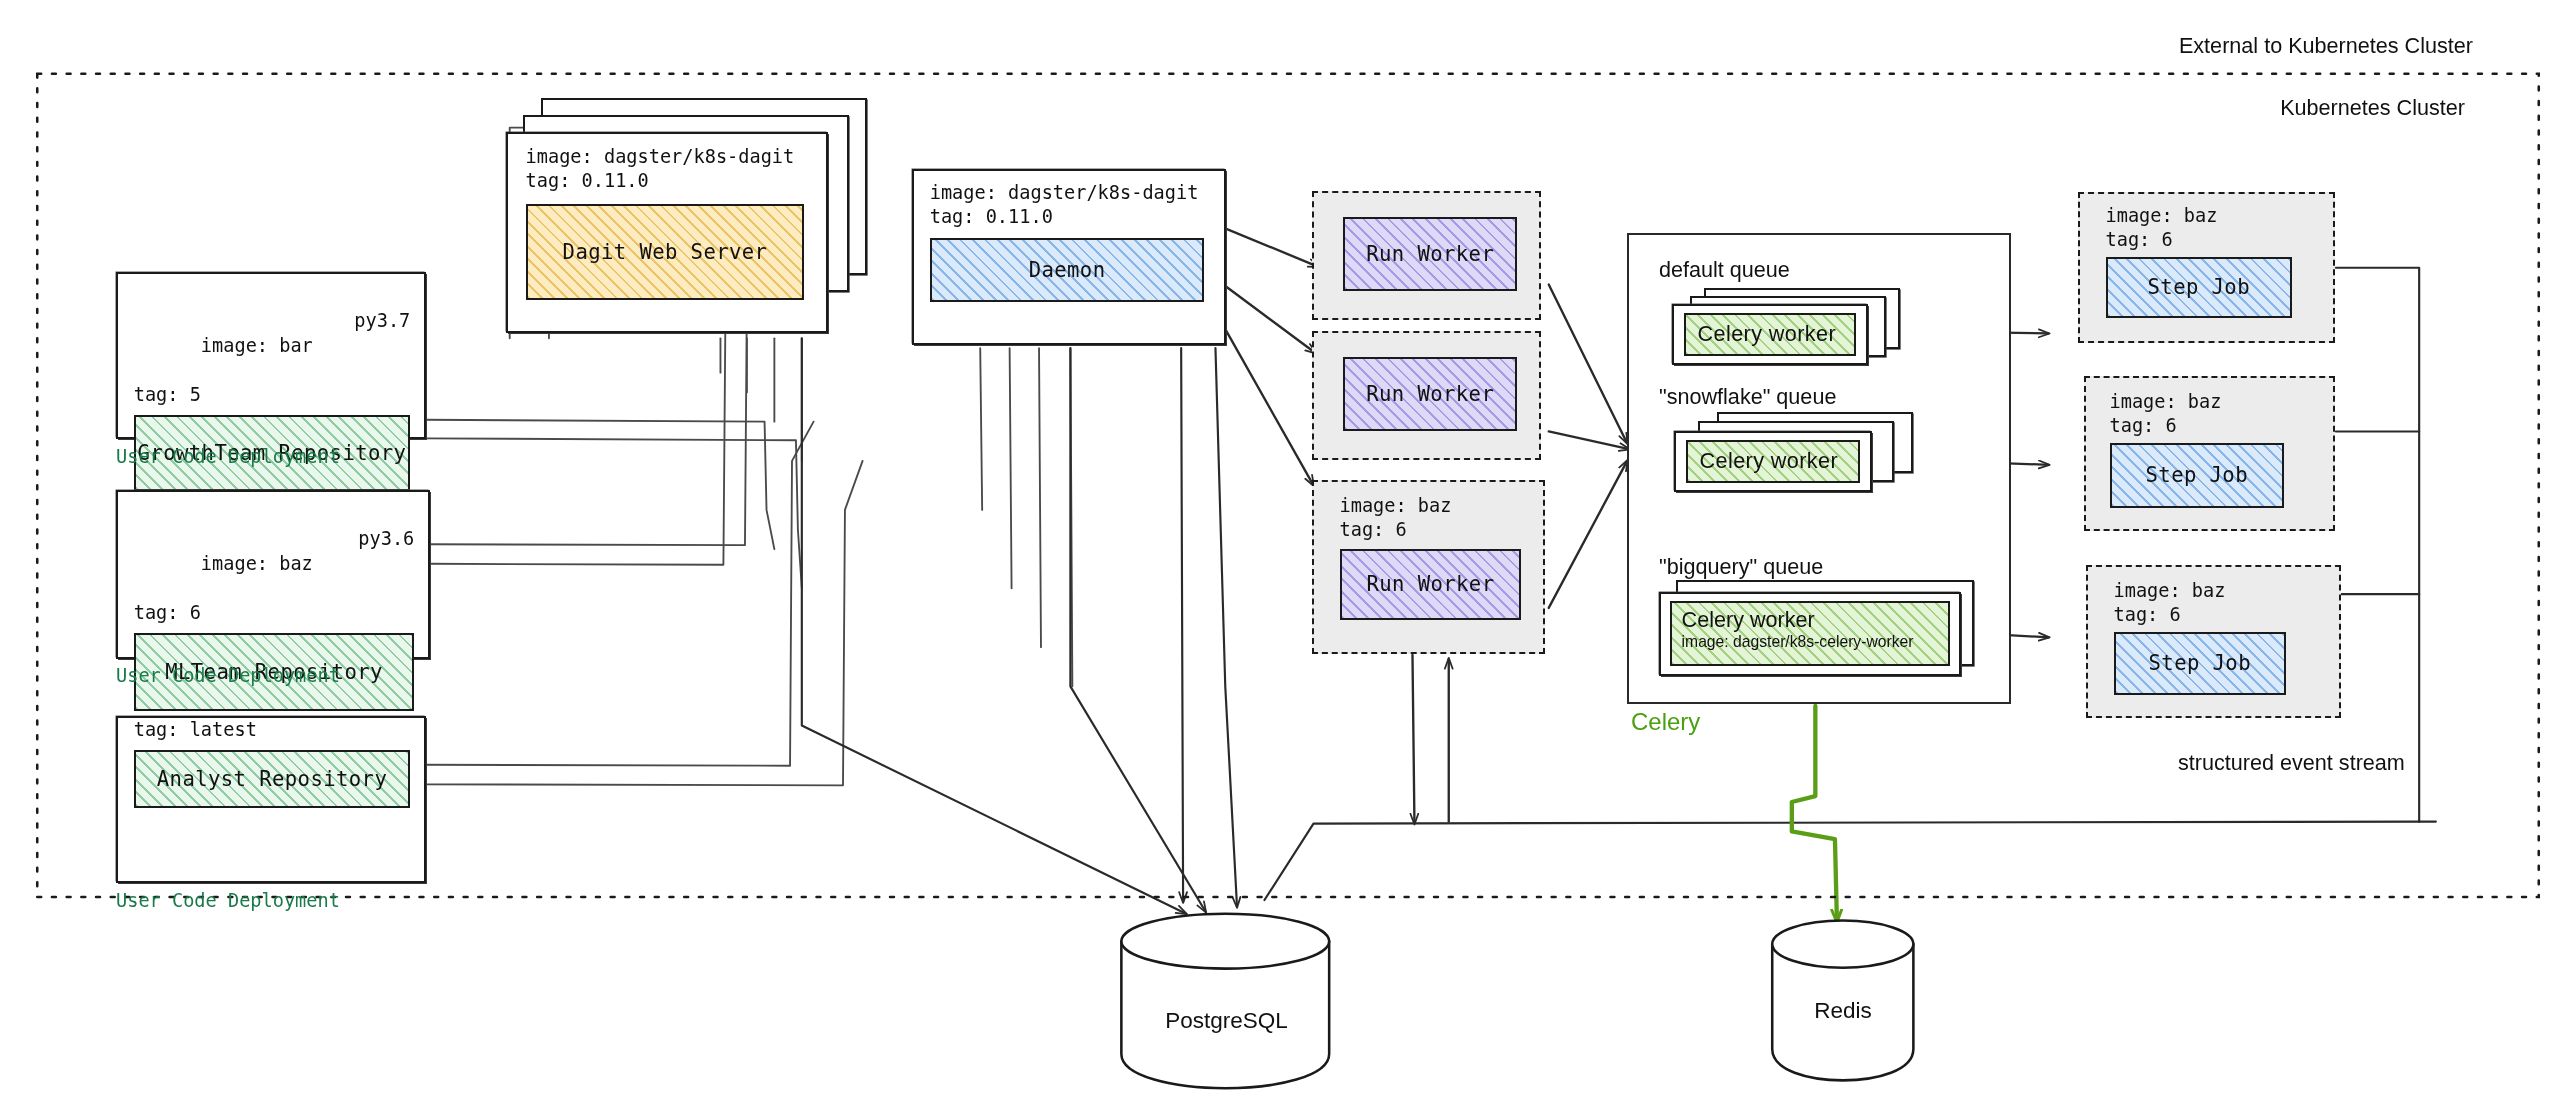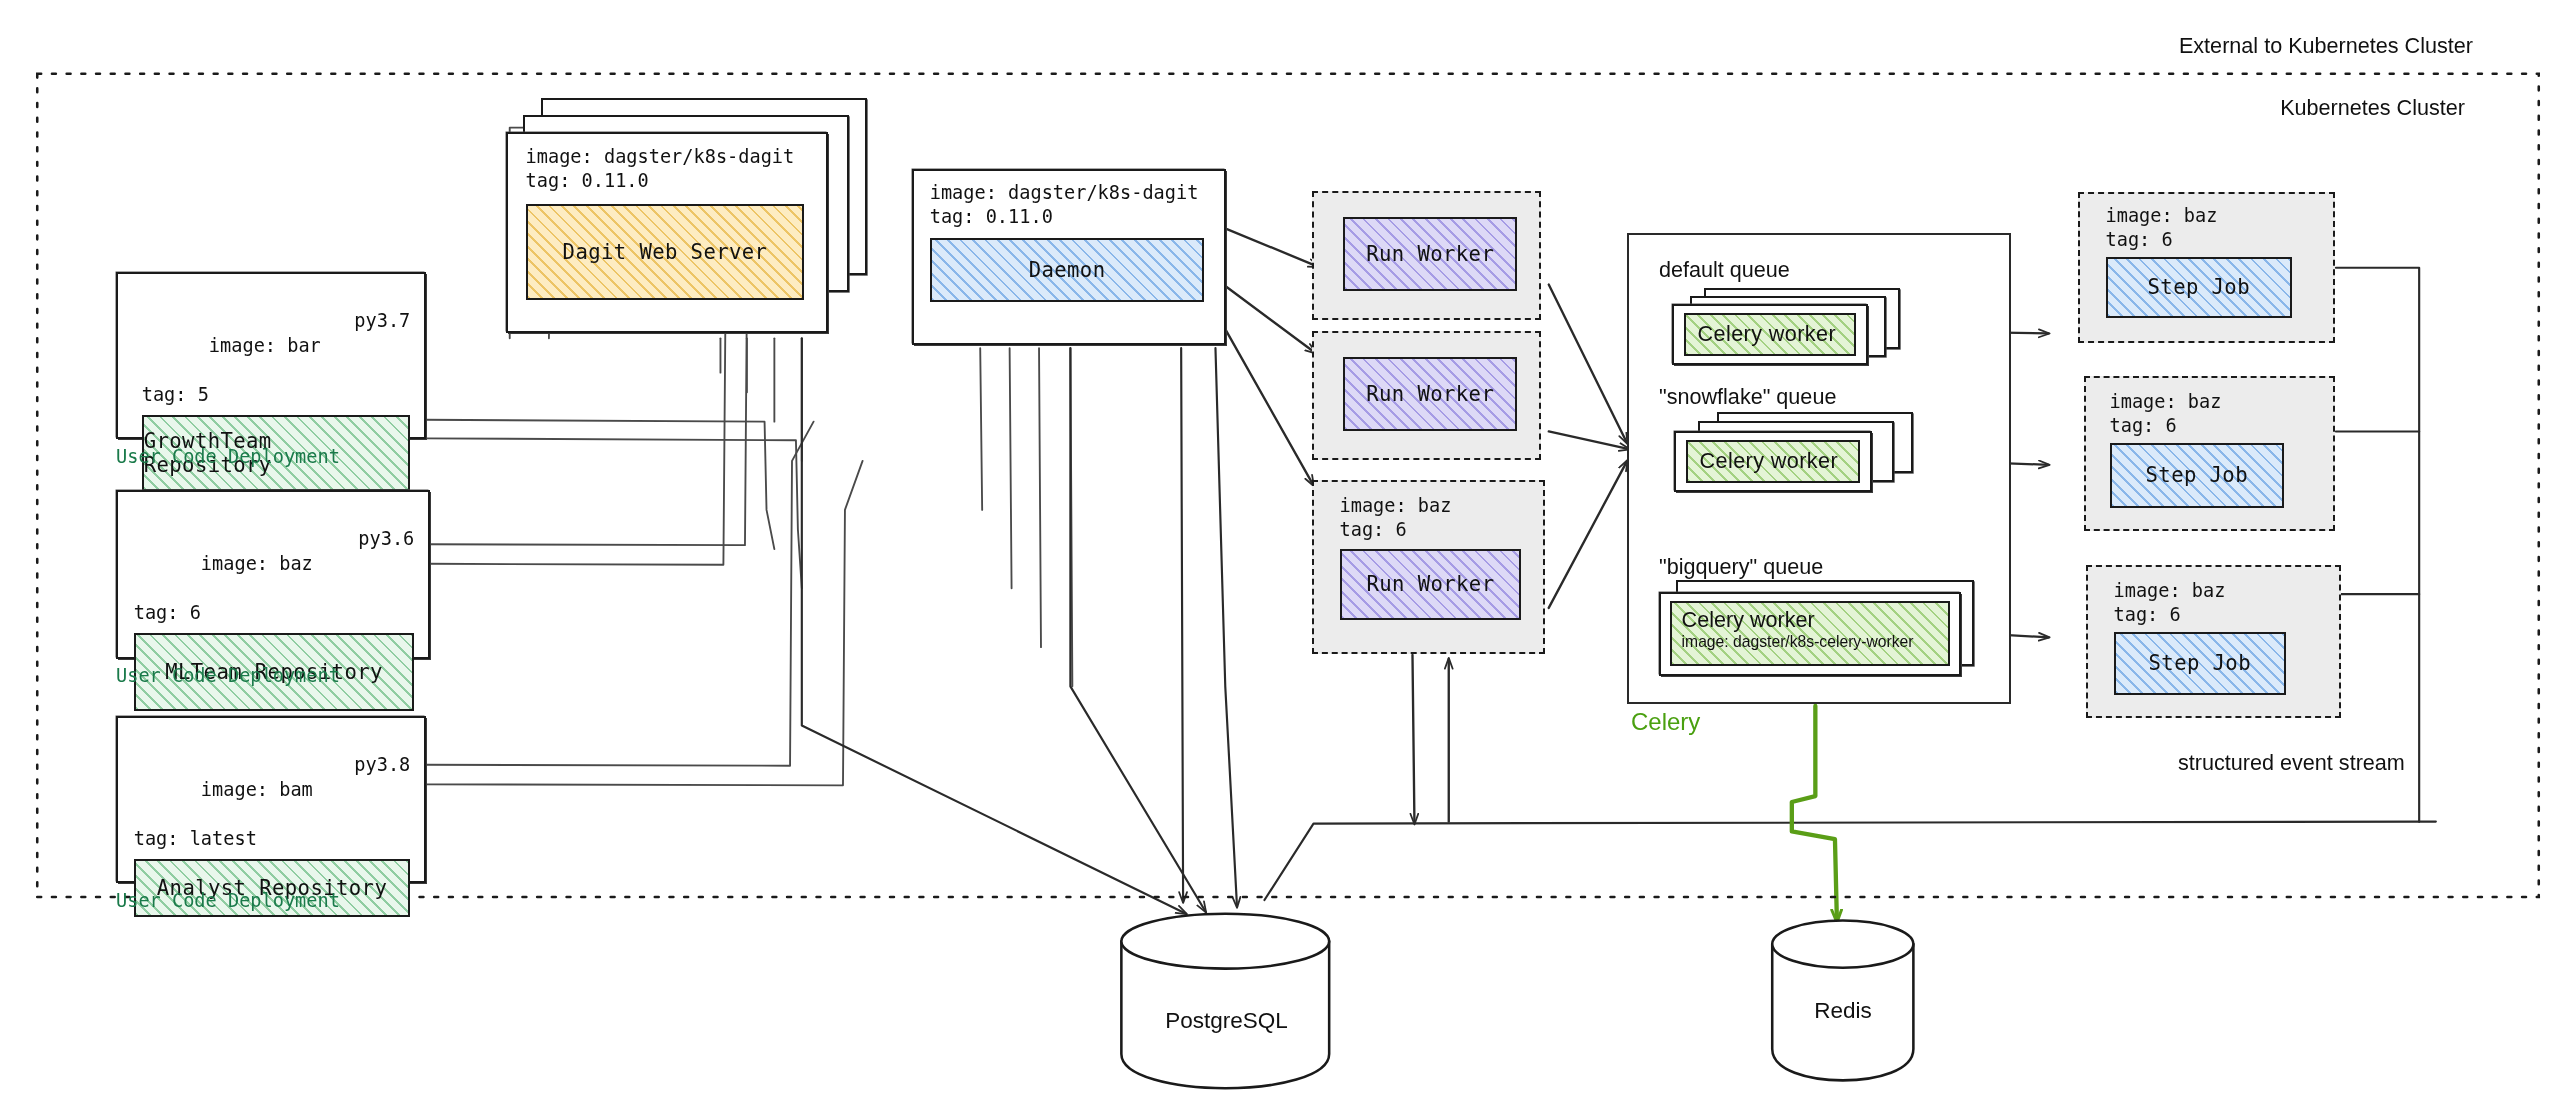--- a/index.html
+++ b/index.html
@@ -163,45 +163,41 @@
       <path d="M1808,963 L1808,1070 C1808,1092 1845,1102 1880,1102
                C1915,1102 1952,1092 1952,1070 L1952,963 Z"></path>
       <ellipse cx="1880" cy="963" rx="72" ry="24"></ellipse>
     </g>
   </svg>
 
   <div class="boundary-label" style="right:103px;top:33px;">External to Kubernetes Cluster</div>
   <div class="boundary-label" style="right:111px;top:95px;">Kubernetes Cluster</div>
   <div class="boundary-label" style="left:2178px;top:750px;">structured event stream</div>
 
-  <div class="node card" style="left:116px;top:272px;width:310px;height:167px;padding-left:8px;">
+  <div class="node card" style="left:116px;top:272px;width:310px;height:167px;">
     <div class="meta mono" style="padding:10.8px 13.7px 0 15.7px;">
       <span class="right">py3.7</span>
       <span>image: bar</span>
     </div>
     <div class="meta mono" style="padding:0 13.7px 0 15.7px;">tag: 5</div>
     <div class="inner mono hatch-green" style="margin:7.8px 13.7px 0 15.7px;height:76px;">GrowthTeam Repository</div>
   </div>
   <div class="caption mono" style="left:116px;top:446px;">User Code Deployment</div>
 
   <div class="node card" style="left:116px;top:490px;width:314px;height:169px;">
     <div class="meta mono" style="padding:10.8px 13.7px 0 15.7px;">
       <span class="right">py3.6</span>
       <span>image: baz</span>
     </div>
     <div class="meta mono" style="padding:0 13.7px 0 15.7px;">tag: 6</div>
     <div class="inner mono hatch-green" style="margin:7.8px 13.7px 0 15.7px;height:78px;">MLTeam Repository</div>
   </div>
   <div class="caption mono" style="left:116px;top:665px;">User Code Deployment</div>
 
   <div class="node card" style="left:116px;top:716px;width:310px;height:167px;">
-    <div class="meta mono" style="padding:10.8px 13.7px 0 15.7px;">
-      <span class="right">py3.8</span>
-      <span>image: bam</span>
-    </div>
     <div class="meta mono" style="padding:0 13.7px 0 15.7px;">tag: latest</div>
     <div class="inner mono hatch-green" style="margin:7.8px 13.7px 0 15.7px;height:58px;">Analyst Repository</div>
   </div>
   <div class="caption mono" style="left:116px;top:890px;">User Code Deployment</div>
 
   <div class="stack-l1" style="left:541px;top:98px;width:322px;height:173px;"></div>
   <div class="stack-l2" style="left:523px;top:115px;width:322px;height:173px;"></div>
   <div class="node card" style="left:506px;top:132px;width:322px;height:201px;">
     <div class="meta mono" style="padding:10.8px 9.8px 0 17.6px;">image: dagster/k8s-dagit</div>
     <div class="meta mono" style="padding:0 9.8px 0 17.6px;">tag: 0.11.0</div>

